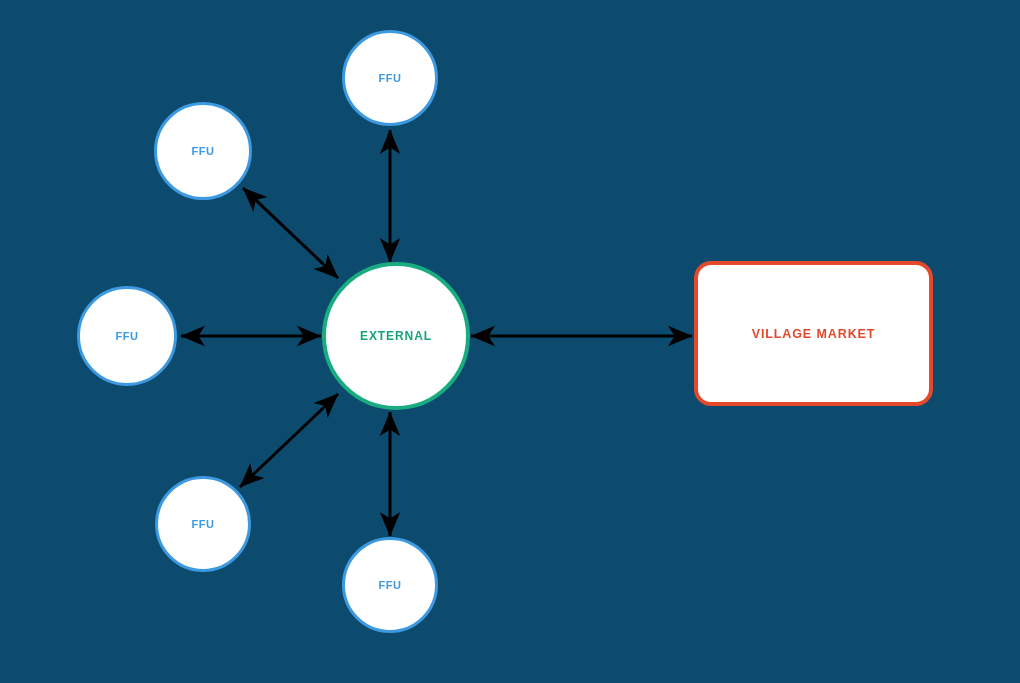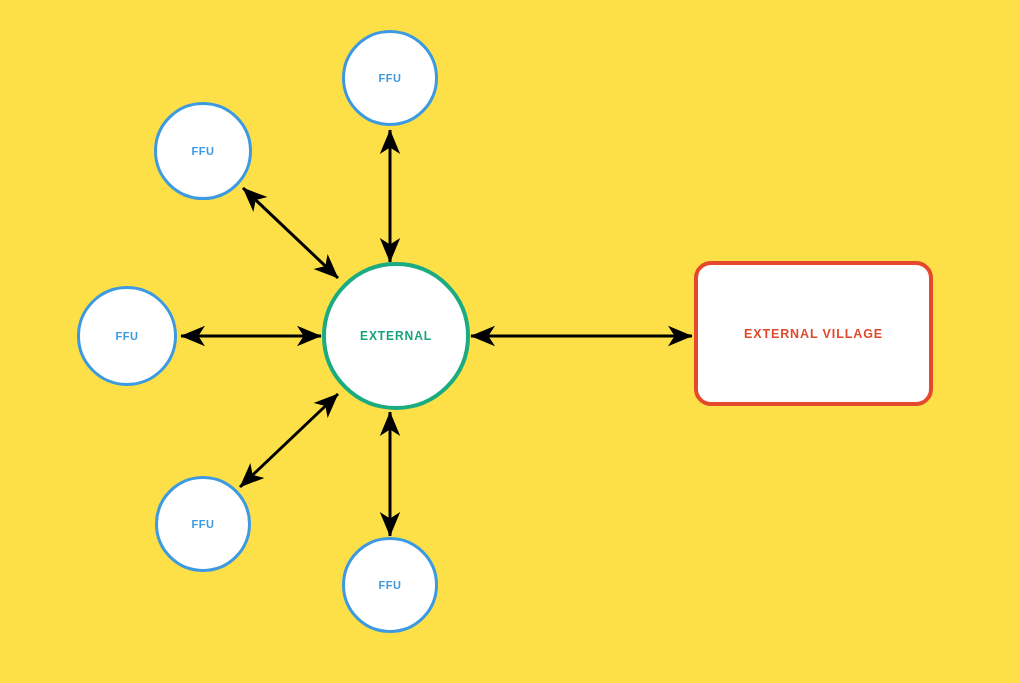--- a/index.html
+++ b/index.html
@@ -10,21 +10,21 @@
   body {
     width: 1020px;
     height: 683px;
     overflow: hidden;
     font-family: "Liberation Sans", sans-serif;
   }
   #canvas {
     position: relative;
     width: 1020px;
     height: 683px;
-    background: #fde047;
+    background: #0c4a6e;
   }
   #edges {
     position: absolute;
     left: 0;
     top: 0;
     width: 1020px;
     height: 683px;
   }
   .node {
     position: absolute;
@@ -114,16 +114,16 @@
 
   <div class="node node-circle-ffu" style="left:342px; top:537px; width:96px; height:96px;">
     <span class="label label-ffu">FFU</span>
   </div>
 
   <div class="node node-circle-village" style="left:322px; top:262px; width:148px; height:148px;">
     <span class="label label-village">EXTERNAL</span>
   </div>
 
   <div class="node node-box-market" style="left:694px; top:261px; width:239px; height:145px;">
-    <span class="label label-market">EXTERNAL VILLAGE</span>
+    <span class="label label-market">VILLAGE MARKET</span>
   </div>
 
 </div>
 
 </body></html>

